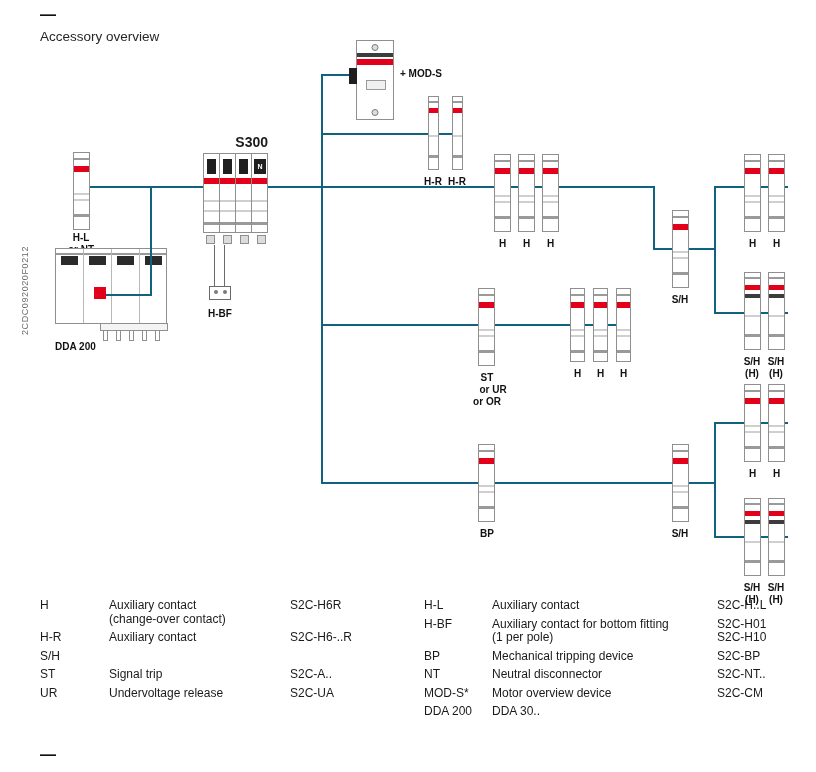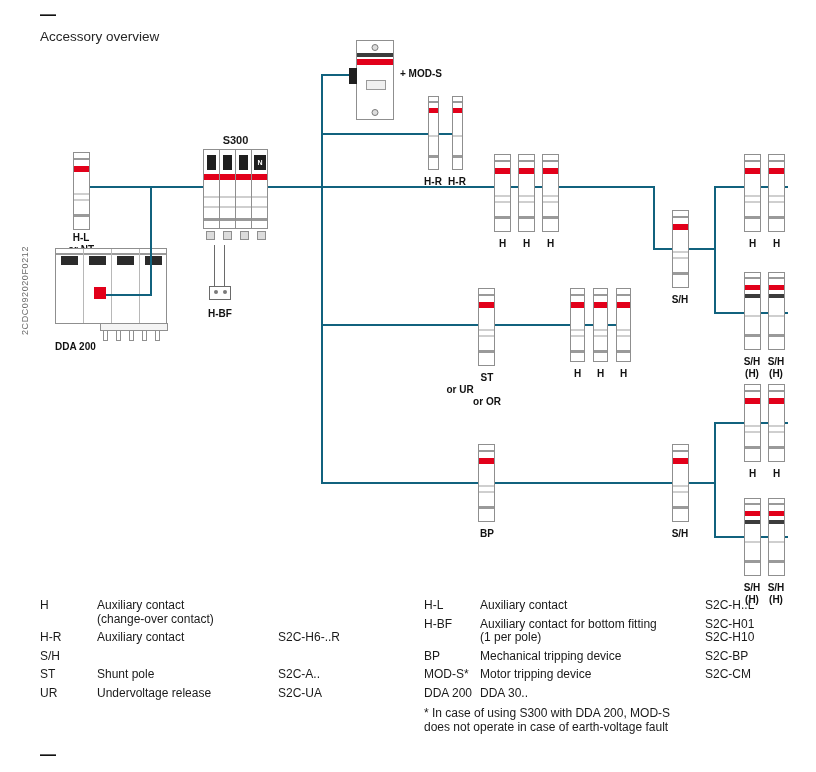--- a/index.html
+++ b/index.html
@@ -37,21 +37,21 @@
       #fff; }
   .accn { position:absolute; width:11px; height:74px; border:1px solid #8f8f8f;
     background:
       linear-gradient(#9a9a9a,#9a9a9a) 0 4px/100% 2px no-repeat,
       linear-gradient(#e2001a,#e2001a) 0 11px/100% 5px no-repeat,
       linear-gradient(#cfcfcf,#cfcfcf) 0 38px/100% 2px no-repeat,
       linear-gradient(#9a9a9a,#9a9a9a) 0 58px/100% 3px no-repeat,
       #fff; }
 
   .s300 { position:absolute; width:66px; }
-  .s300-title { position:static; display:block; width:65px; text-align:center; font-size:11px;
+  .s300-title { position:static; display:block; width:65px; text-align:right; font-size:14px;
                 font-weight:bold; margin-bottom:3px; }
   .s300-mods { display:flex; }
   .s300-mod { width:17px; height:80px; border:1px solid #8f8f8f; margin-right:-1px; position:relative;
     background:
       linear-gradient(#e2001a,#e2001a) 0 24px/100% 6px no-repeat,
       linear-gradient(#cfcfcf,#cfcfcf) 0 46px/100% 2px no-repeat,
       linear-gradient(#cfcfcf,#cfcfcf) 0 56px/100% 2px no-repeat,
       linear-gradient(#9a9a9a,#9a9a9a) 0 68px/100% 3px no-repeat,
       #fff; }
   .tog { position:absolute; top:5px; left:3px; width:9px; height:15px; background:#1f1f1f; }
@@ -80,21 +80,21 @@
       #fff; }
   .dtog { position:absolute; top:7px; width:17px; height:9px; background:#2b2b2b; }
   .dda-red { position:absolute; left:38px; top:38px; width:12px; height:12px; background:#e2001a; }
   .dda-rail { position:absolute; height:8px; border:1px solid #8f8f8f; background:#f4f4f4; }
   .prong { position:absolute; width:5px; height:10px; border:1px solid #8f8f8f; border-top:none; background:#fff; }
 
   .legend { position:absolute; }
   .lrow { display:grid; grid-template-columns:57px 181px 1fr; margin-bottom:5px;
           font-size:12px; line-height:13.5px; }
   .legend-right .lrow { grid-template-columns:56px 225px 1fr; }
-  .ldesc, .lcode, .footnote { white-space:pre-line; }
+  .ldesc, .lcode, .footnote { white-space:pre-line;margin-left:12px; }
   .footnote { font-size:12px; line-height:13.5px; margin-top:7px; }
 </style>
 </head>
 <body>
 
 <div class="page">
 
   <div class="dash" style="left:40px;top:8px;">—</div>
   <div class="title">Accessory overview</div>
   <div class="side-code">2CDC092020F0212</div>
@@ -200,21 +200,21 @@
 
   <div class="acc dual" style="left:744px;top:272px"></div>
   <div class="acc dual" style="left:768px;top:272px"></div>
   <div class="dlabel" style="left:734px;top:356px;width:36px">S/H</div>
   <div class="dlabel" style="left:734px;top:368px;width:36px">(H)</div>
   <div class="dlabel" style="left:758px;top:356px;width:36px">S/H</div>
   <div class="dlabel" style="left:758px;top:368px;width:36px">(H)</div>
 
   <div class="acc" style="left:478px;top:288px"></div>
   <div class="dlabel" style="left:469px;top:372px;width:36px">ST</div>
-  <div class="dlabel" style="left:442px;top:384px;width:36px">or UR</div>
+  <div class="dlabel" style="left:475px;top:384px;width:36px">or UR</div>
   <div class="dlabel" style="left:469px;top:396px;width:36px">or OR</div>
 
   <div class="acc" style="left:570px;top:288px;width:15px;height:74px"></div>
   <div class="acc" style="left:593px;top:288px;width:15px;height:74px"></div>
   <div class="acc" style="left:616px;top:288px;width:15px;height:74px"></div>
   <div class="dlabel" style="left:570px;top:368px;width:15px">H</div>
   <div class="dlabel" style="left:593px;top:368px;width:15px">H</div>
   <div class="dlabel" style="left:616px;top:368px;width:15px">H</div>
 
   <div class="acc" style="left:478px;top:444px"></div>
@@ -233,32 +233,33 @@
   <div class="dlabel" style="left:734px;top:582px;width:36px">S/H</div>
   <div class="dlabel" style="left:734px;top:594px;width:36px">(H)</div>
   <div class="dlabel" style="left:758px;top:582px;width:36px">S/H</div>
   <div class="dlabel" style="left:758px;top:594px;width:36px">(H)</div>
 
   <div class="legend legend-left" style="left:40px;top:599px;width:370px">
     <div class="lrow">
       <div class="labbr">H</div>
       <div class="ldesc">Auxiliary contact
 (change-over contact)</div>
+      <div class="lcode">S2C-H6R</div>
     </div>
     <div class="lrow">
       <div class="labbr">H-R</div>
       <div class="ldesc">Auxiliary contact</div>
       <div class="lcode">S2C-H6-..R</div>
     </div>
     <div class="lrow">
       <div class="labbr">S/H</div>
     </div>
     <div class="lrow">
       <div class="labbr">ST</div>
-      <div class="ldesc">Shunt pole</div>
+      <div class="ldesc">Signal trip</div>
       <div class="lcode">S2C-A..</div>
     </div>
     <div class="lrow">
       <div class="labbr">UR</div>
       <div class="ldesc">Undervoltage release</div>
       <div class="lcode">S2C-UA</div>
     </div>
   </div>
 
   <div class="legend legend-right" style="left:424px;top:599px;width:372px">
@@ -273,27 +274,30 @@
 (1 per pole)</div>
       <div class="lcode">S2C-H01
 S2C-H10</div>
     </div>
     <div class="lrow">
       <div class="labbr">BP</div>
       <div class="ldesc">Mechanical tripping device</div>
       <div class="lcode">S2C-BP</div>
     </div>
     <div class="lrow">
+      <div class="labbr">NT</div>
+      <div class="ldesc">Neutral disconnector</div>
+      <div class="lcode">S2C-NT..</div>
+    </div>
+    <div class="lrow">
       <div class="labbr">MOD-S*</div>
-      <div class="ldesc">Motor tripping device</div>
+      <div class="ldesc">Motor overview device</div>
       <div class="lcode">S2C-CM</div>
     </div>
     <div class="lrow">
       <div class="labbr">DDA 200</div>
       <div class="lcode">DDA 30..</div>
     </div>
-    <div class="footnote">* In case of using S300 with DDA 200, MOD-S
-does not operate in case of earth-voltage fault</div>
   </div>
 
   <div class="dash" style="left:40px;top:748px;">—</div>
 
 </div>
 
 </body></html>

